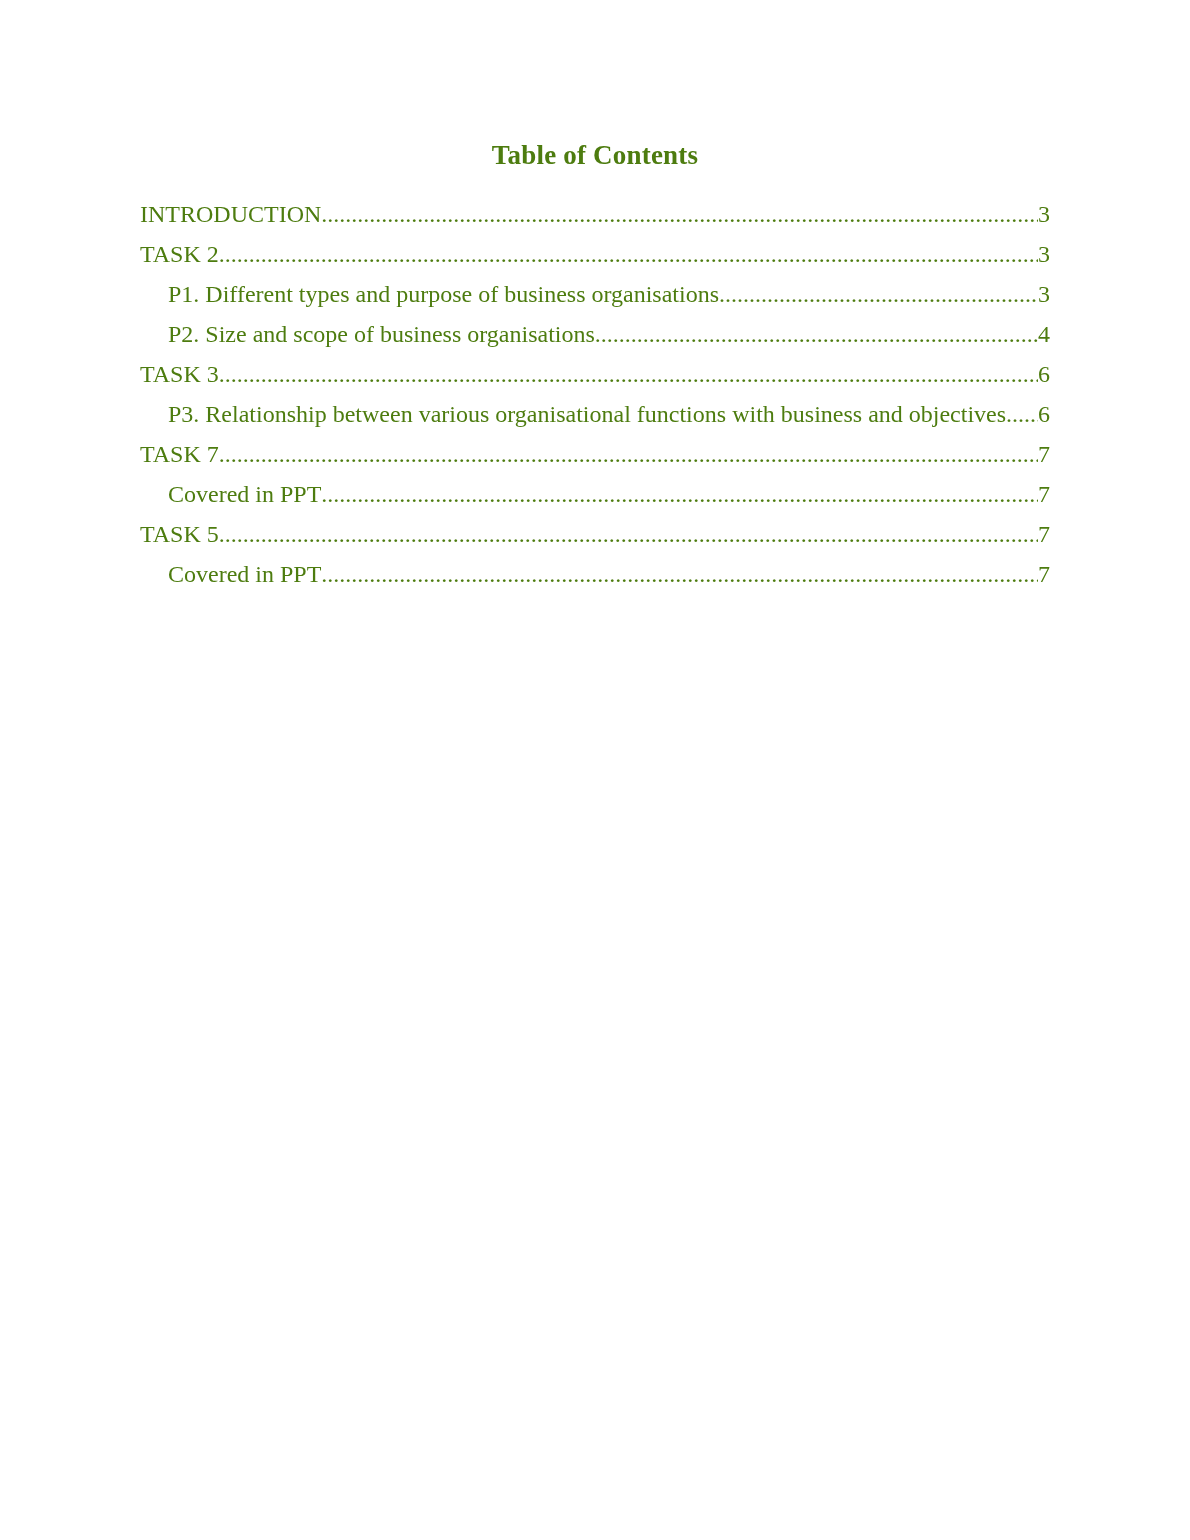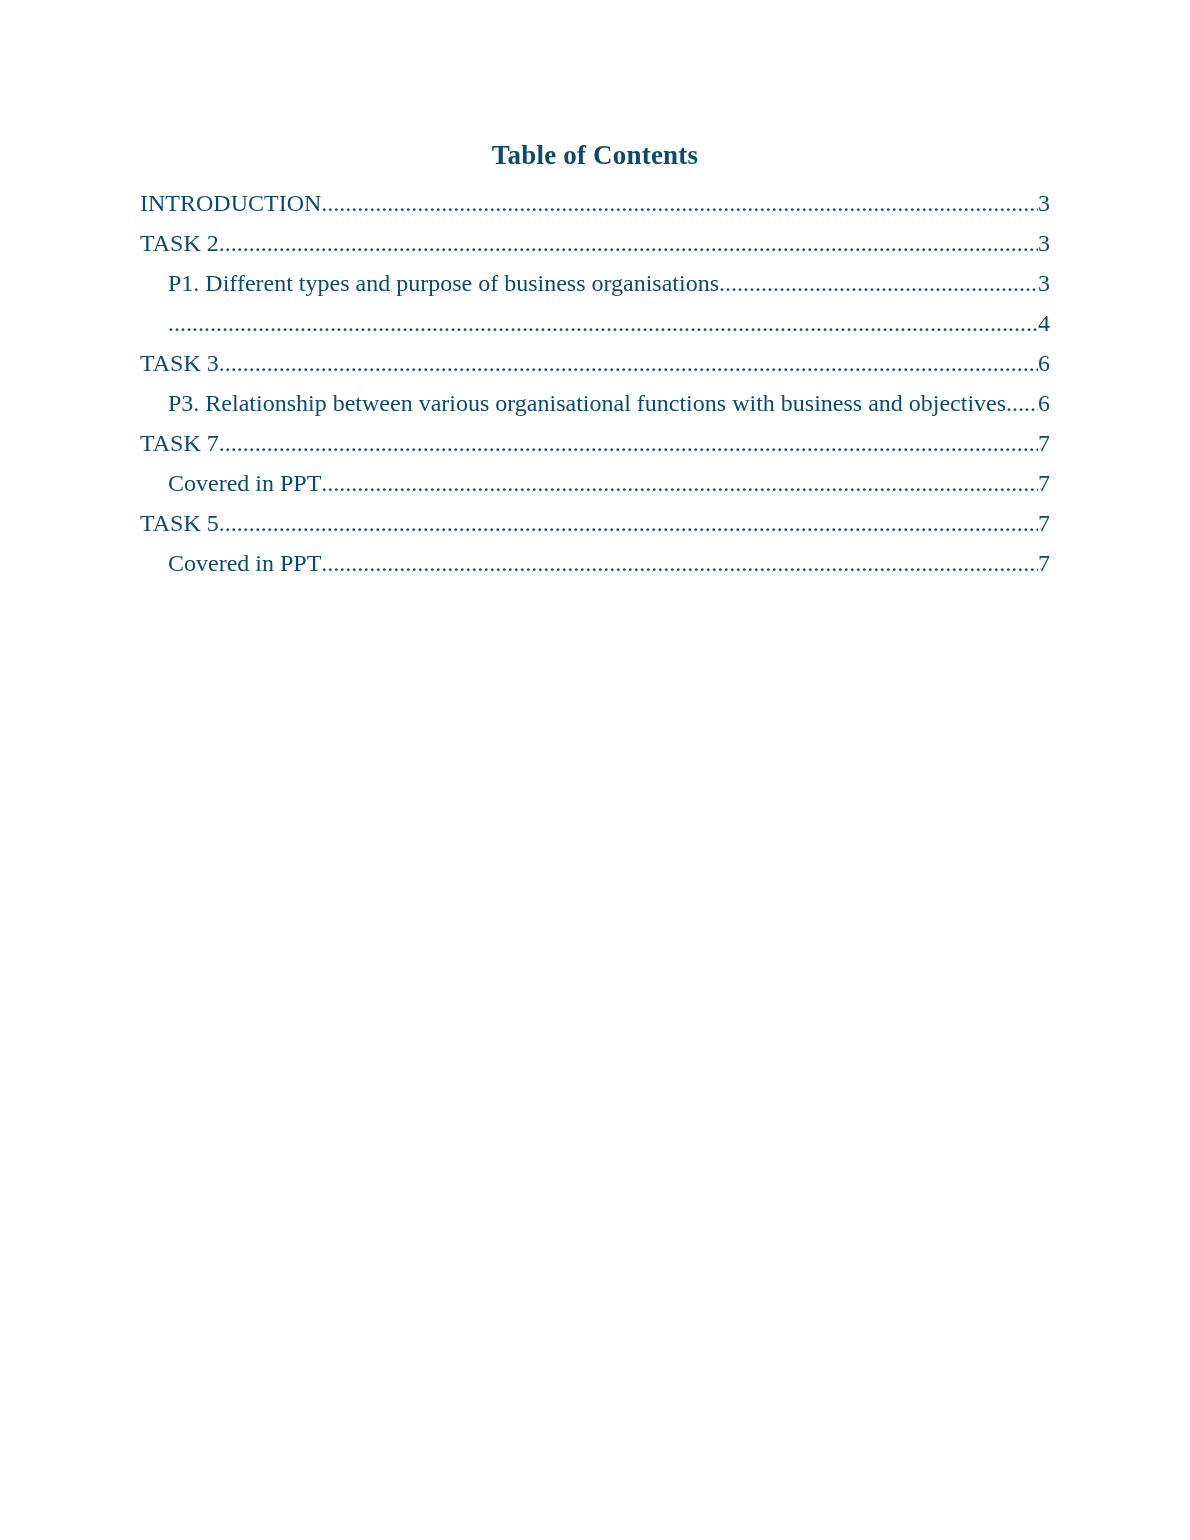--- a/index.html
+++ b/index.html
@@ -8,33 +8,33 @@
     padding: 0;
     background: #ffffff;
   }
   .page {
     position: relative;
     width: 1190px;
     height: 1540px;
     background: #ffffff;
     padding: 137px 140px 0 140px;
     font-family: "Liberation Serif", "DejaVu Serif", serif;
-    color: #0c4a6e;
+    color: #4d7c0f;
     overflow: hidden;
   }
   .doc-title {
     margin: 0;
     font-size: 27px;
     line-height: 36px;
     font-weight: bold;
     text-align: center;
     letter-spacing: 0.2px;
   }
   .toc {
-    margin-top: 10px;
+    margin-top: 21px;
   }
   .toc-row {
     display: flex;
     align-items: baseline;
     font-size: 24px;
     line-height: 40px;
     cursor: pointer;
   }
   .toc-row.level-1 {
     padding-left: 28px;
@@ -74,20 +74,21 @@
     <span class="toc-label">TASK 2</span>
     <span class="toc-dots"></span>
     <span class="toc-page">3</span>
   </div>
       <div class="toc-row level-1">
     <span class="toc-label">P1. Different types and purpose of business organisations</span>
     <span class="toc-dots"></span>
     <span class="toc-page">3</span>
   </div>
       <div class="toc-row level-1">
+    <span class="toc-label">P2. Size and scope of business organisations</span>
     <span class="toc-dots"></span>
     <span class="toc-page">4</span>
   </div>
       <div class="toc-row">
     <span class="toc-label">TASK 3</span>
     <span class="toc-dots"></span>
     <span class="toc-page">6</span>
   </div>
       <div class="toc-row level-1">
     <span class="toc-label">P3. Relationship between various organisational functions with business and objectives</span>

